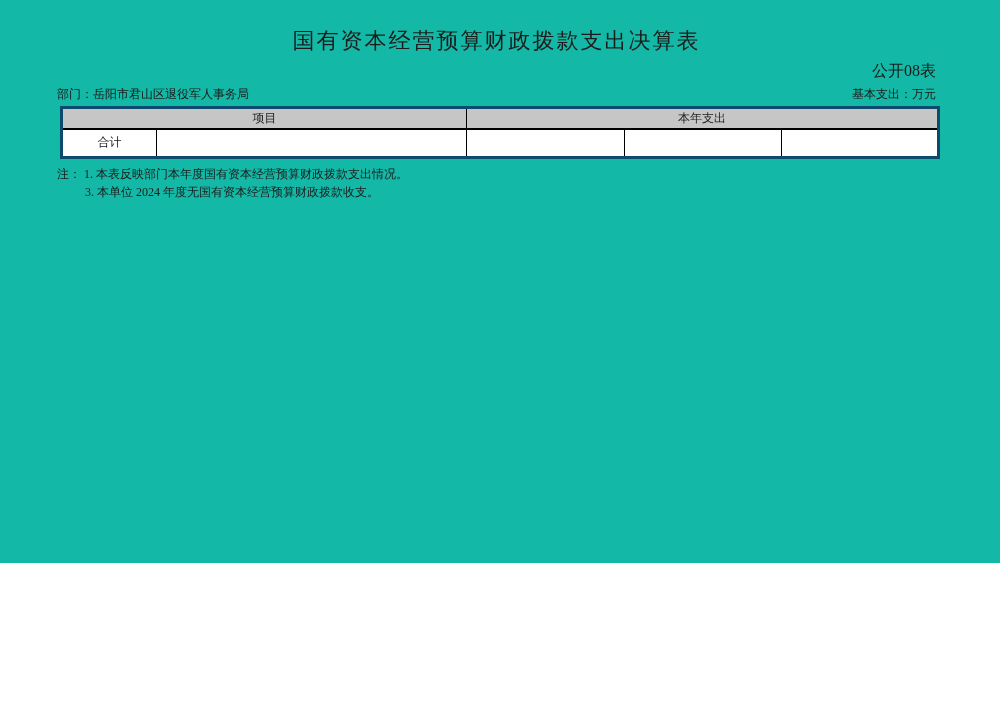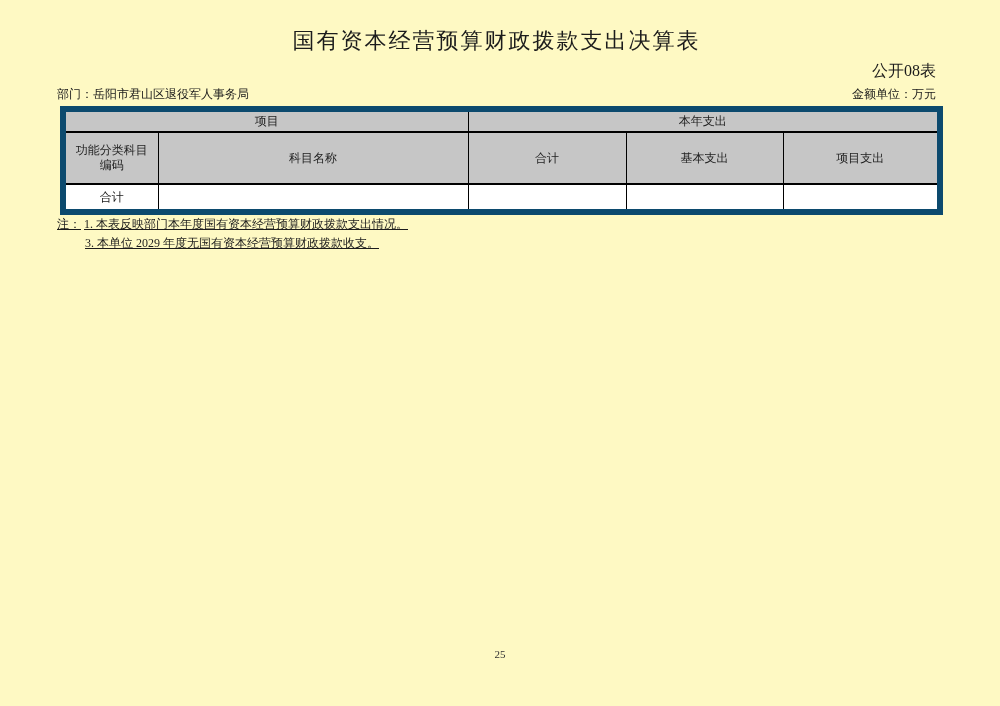--- a/index.html
+++ b/index.html
@@ -4,22 +4,22 @@
 <style>
   * { margin: 0; padding: 0; box-sizing: border-box; }
   html, body { background: #ffffff; }
   body {
     font-family: "Liberation Serif", "DejaVu Serif", serif;
     color: #1a1a1a;
   }
   .page {
     position: relative;
     width: 1000px;
-    height: 706px;
-    background: #fef9c3;
+    height: 563px;
+    background: #14b8a6;
     overflow: hidden;
   }
   .content {
     padding: 28px 64px 0 57px;
   }
   .doc-title {
     text-align: center;
     font-size: 22px;
     letter-spacing: 2px;
     color: #1c1c1c;
@@ -39,21 +39,21 @@
     margin-top: 9px;
     line-height: 14px;
     font-family: Liberation Serif, serif;
   }
   table.fiscal-table {
     width: 877px;
     margin-top: 5px;
     margin-left: 3px;
     border-collapse: collapse;
     table-layout: fixed;
-    border: 6px solid #0c4a6e;
+    border: 3px solid #0c4a6e;
   }
   .fiscal-table th, .fiscal-table td {
     border-left: 1px solid #000;
     border-right: 1px solid #000;
     border-top: 2px solid #000;
     border-bottom: 2px solid #000;
     font-size: 12px;
     font-weight: normal;
     text-align: center;
     vertical-align: middle;
@@ -62,23 +62,23 @@
   }
   .fiscal-table .hdr { background: #c6c6c6; color: #1f1f1f; }
   .row-group  th { height: 19px; }
   .row-cols   th { height: 52px; }
   .row-index  td { height: 18px; }
   .row-data   td { height: 28px; background: #ffffff; }
   .cell-code-hdr { white-space: pre-line; line-height: 15px; }
   .cell-left { text-align: left; padding-left: 3px; }
   .notes {
     font-size: 12px;
+    margin-top: 6px;
     line-height: 18.5px;
     color: #1c1c1c;
-    text-decoration: underline;
   }
   .note-line.indented { margin-left: 28px; }
   .note-prefix { margin-right: 3px; }
   .page-number {
     position: absolute;
     top: 648px;
     left: 0;
     width: 100%;
     text-align: center;
     font-size: 11px;
@@ -90,59 +90,51 @@
 
 <div class="page">
   <div class="content">
 
     <div class="doc-title">国有资本经营预算财政拨款支出决算表</div>
 
     <div class="form-code-line">公开08表</div>
 
     <div class="meta-row">
       <span>部门：岳阳市君山区退役军人事务局</span>
-      <span>金额单位：万元</span>
+      <span>基本支出：万元</span>
     </div>
 
     <table class="fiscal-table">
       <colgroup>
         <col style="width:95px">
         <col style="width:310px">
         <col style="width:158px">
         <col style="width:157px">
         <col style="width:157px">
       </colgroup>
       <thead>
         <tr class="row-group">
           <th class="hdr" colspan="2">项目</th>
           <th class="hdr" colspan="3">本年支出</th>
-        </tr>
-        <tr class="row-cols">
-          <th class="hdr cell-code-hdr">功能分类科目
-编码</th>
-          <th class="hdr">科目名称</th>
-          <th class="hdr">合计</th>
-          <th class="hdr">基本支出</th>
-          <th class="hdr">项目支出</th>
         </tr>
       </thead>
       <tbody>
         <tr class="row-data">
           <td class="cell-left">合计</td>
           <td></td>
           <td></td>
           <td></td>
           <td></td>
         </tr>
       </tbody>
     </table>
 
     <div class="notes">
       <div class="note-line">
         <span class="note-prefix">注：</span><span>1. 本表反映部门本年度国有资本经营预算财政拨款支出情况。</span>
       </div>
-      <div class="note-line indented">3. 本单位 2029 年度无国有资本经营预算财政拨款收支。</div>
+      <div class="note-line indented">3. 本单位 2024 年度无国有资本经营预算财政拨款收支。</div>
     </div>
 
   </div>
 
   <div class="page-number">25</div>
 </div>
 
 </body></html>

